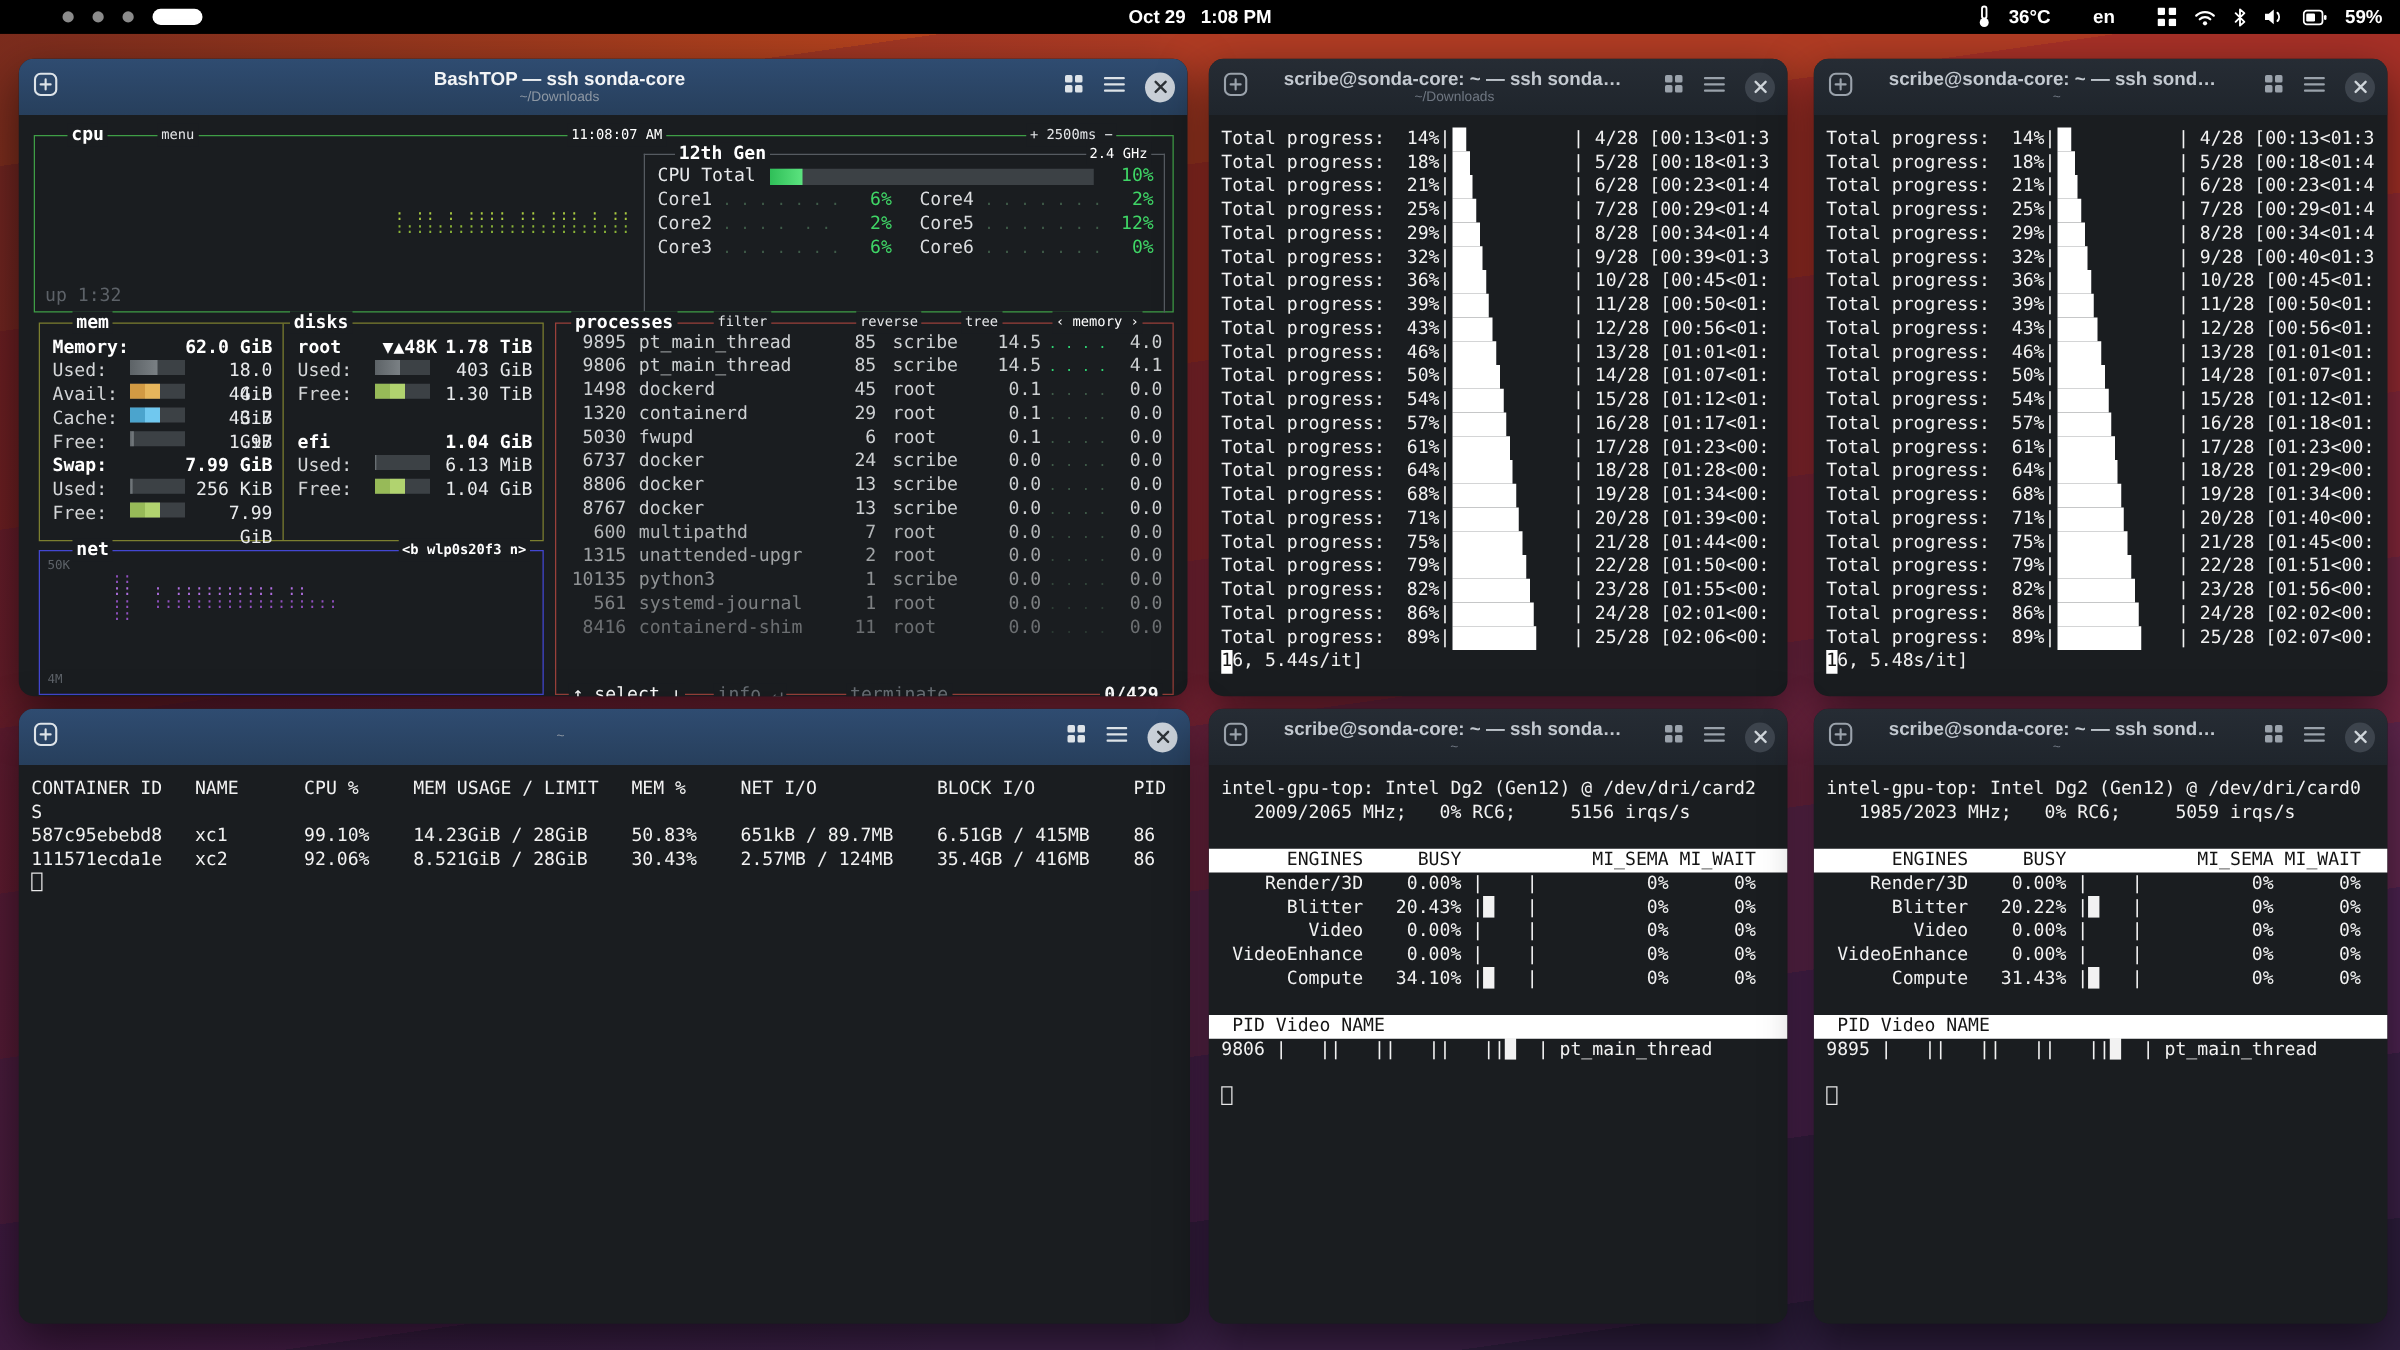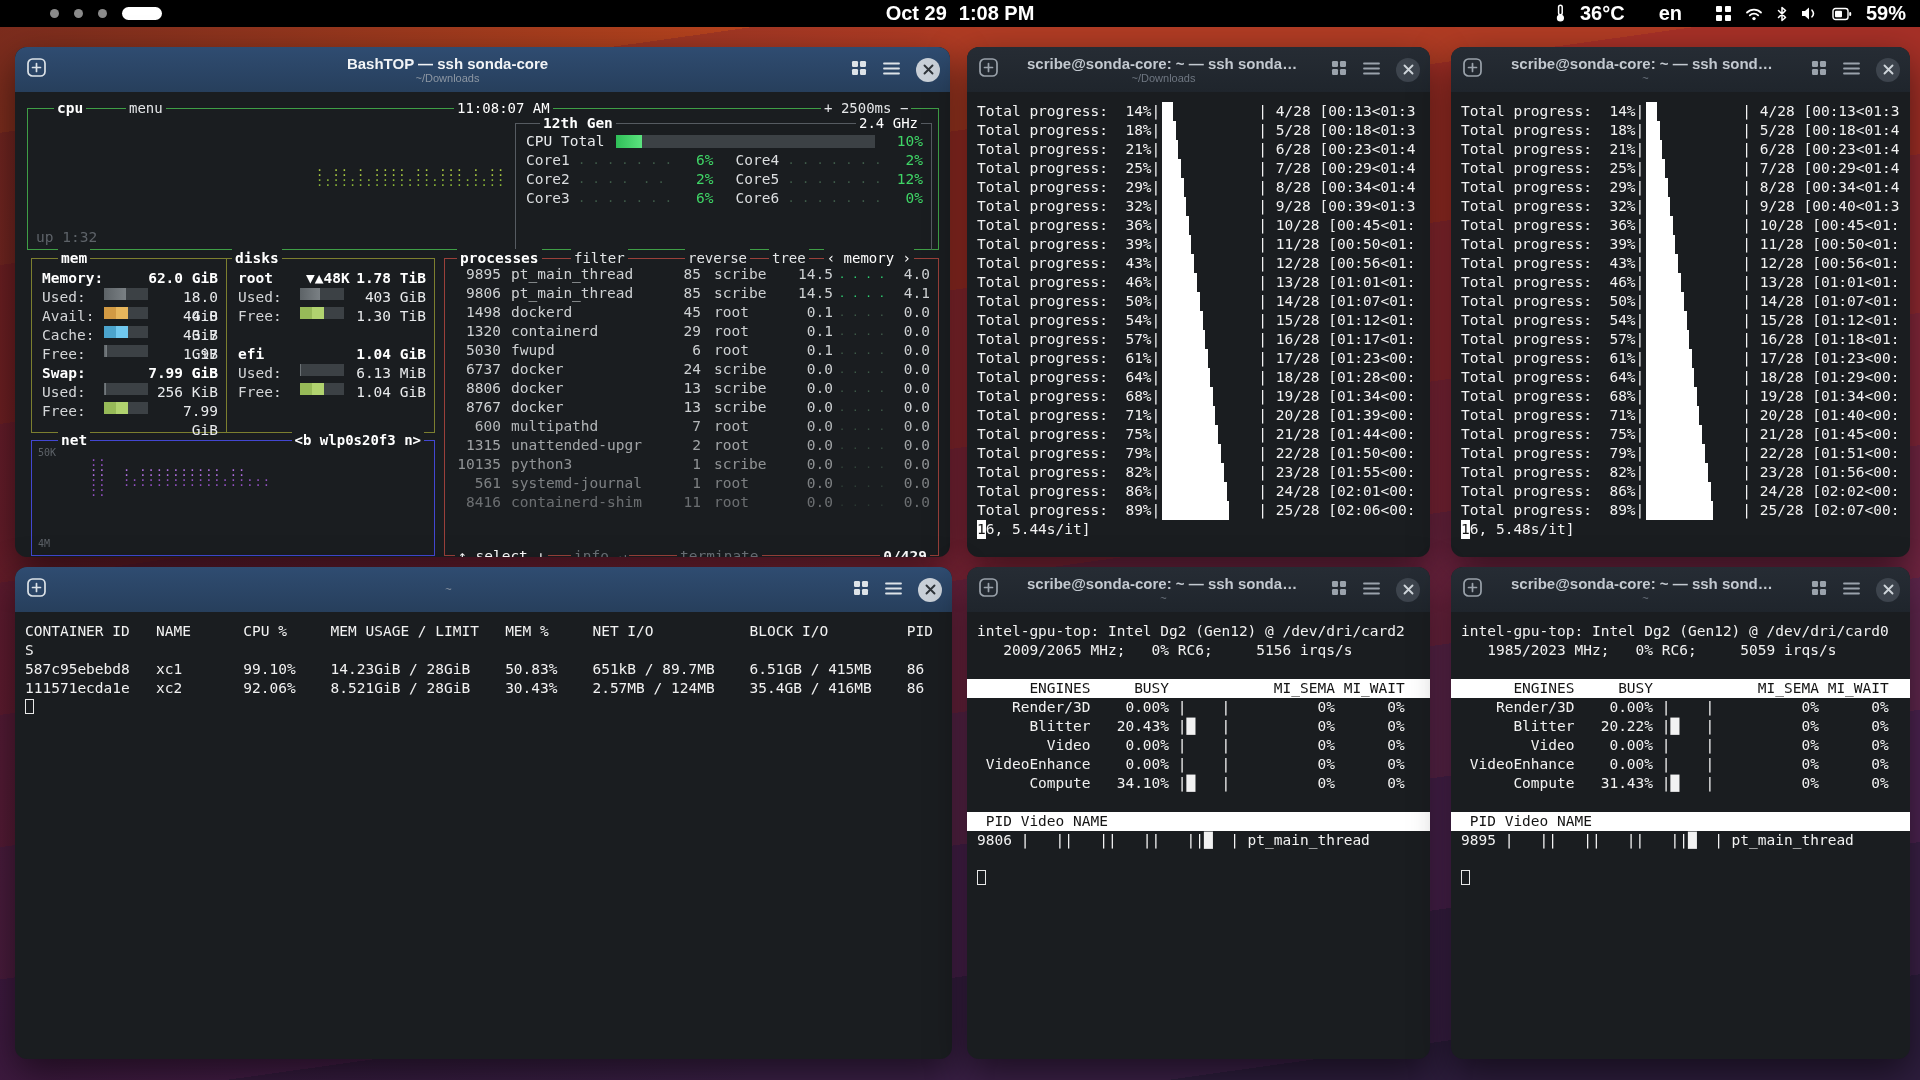--- a/index.html
+++ b/index.html
@@ -3,21 +3,21 @@
 <meta charset="utf-8">
 <style>
   *{margin:0;padding:0;box-sizing:border-box}
   html,body{width:1920px;height:1080px;overflow:hidden;background:#000;font-family:"Liberation Sans",sans-serif}
   .wallpaper{position:absolute;left:0;top:27px;right:0;bottom:0;
     background:
       linear-gradient(100deg, rgba(30,8,28,.45), rgba(0,0,0,0) 45%),
       linear-gradient(172deg,#c84a1e 0%,#c84a1e 8%,#b13c24 8%,#b13c24 18%,#a63027 18%,#a63027 30%,#962b33 30%,#962b33 42%,#88283c 42%,#88283c 52%,#762745 52%,#762745 62%,#632850 62%,#632850 72%,#4f2453 72%,#4f2453 82%,#3c2148 82%,#3c2148 92%,#2e1e3e 92%);}
   
   .topbar{position:absolute;top:0;left:0;width:1920px;height:27px;background:#000;color:#fff;
-    display:flex;align-items:center;font-size:20px;font-weight:600}
+    display:flex;align-items:center;font-size:15px;font-weight:600}
   .tb-left{display:flex;align-items:center;gap:15px;margin-left:50px}
   .ws-dot{width:9px;height:9px;border-radius:50%;background:#8b8b8b}
   .ws-pill{width:40px;height:13px;border-radius:7px;background:#fff}
   .tb-center{position:absolute;left:50%;transform:translateX(-50%);display:flex;gap:12px}
   .tb-right{position:absolute;right:14px;display:flex;align-items:center;gap:14px}
   .tb-right svg{display:block}
   
   .win{position:absolute;border-radius:12px;background:var(--term_bg);box-shadow:0 14px 38px rgba(0,0,0,.55);overflow:hidden}
   .titlebar{height:45px;display:flex;align-items:center;padding:0 10px;position:relative;flex:none}
   .titlebar.focused{background:linear-gradient(var(--tb_focus_top),var(--tb_focus_bot))}
@@ -41,21 +41,21 @@
   .invert{background:#fff;color:#141414;margin:0 -10px;padding:0 10px}
   .tline{height:19px;white-space:pre;display:flex;align-items:stretch}
   .tbar{display:inline-block;width:98px;height:19px;position:relative;flex:none}
   .tfill{position:absolute;left:2px;top:0;height:19px;background:#fff}
   .bcur{background:#fff;color:#141414}
   .hcur{display:inline-block;width:9px;height:15px;border:1px solid #e8e8e8;vertical-align:-2px}
   
   .bt{position:relative;height:465px;font-family:"DejaVu Sans Mono","DejaVu Sans",monospace;font-size:14.5px;line-height:19px;color:#ced1d3}
   .btbox{position:absolute;border:1px solid}
   .boxlabel{position:absolute;top:-10px;background:var(--term_bg);padding:0 3px;color:#fff;font-weight:700;font-size:14.5px;line-height:18px}
-  .boxlabel2{position:absolute;top:-10px;background:var(--term_bg);padding:0 3px;color:#e4e6e8;font-size:14px;line-height:18px}
+  .boxlabel2{position:absolute;top:-10px;background:var(--term_bg);padding:0 3px;color:#e4e6e8;font-size:11px;line-height:18px}
   .botlabel{position:absolute;bottom:-10px;background:var(--term_bg);padding:0 3px;line-height:18px}
   #cpu-box{left:12px;top:16px;width:912px;height:142px;border-color:var(--cpu_border)}
   #cpu-sub{position:absolute;left:487px;top:14px;right:6px;bottom:-1px;border:1px solid var(--sub_border);border-bottom:none;padding:8px 8px 0 10px}
   .cpurow{display:flex;align-items:center;height:19px}
   .cpurow .lbl{width:82px;color:#e8eaec}
   .cpurow .bar{flex:1;height:13px;background:var(--track);margin:0 8px;position:relative}
   .cpurow .fill{position:absolute;left:0;top:0;height:13px;background:linear-gradient(to right,#2fbf58,#5ce37f)}
   .cpurow .pct{width:40px;text-align:right;color:var(--green)}
   .corerow{display:grid;grid-template-columns:52px 1fr 44px 74px 1fr 44px;height:19px;align-items:center}
   .corerow .cname{color:#dcdee0}

